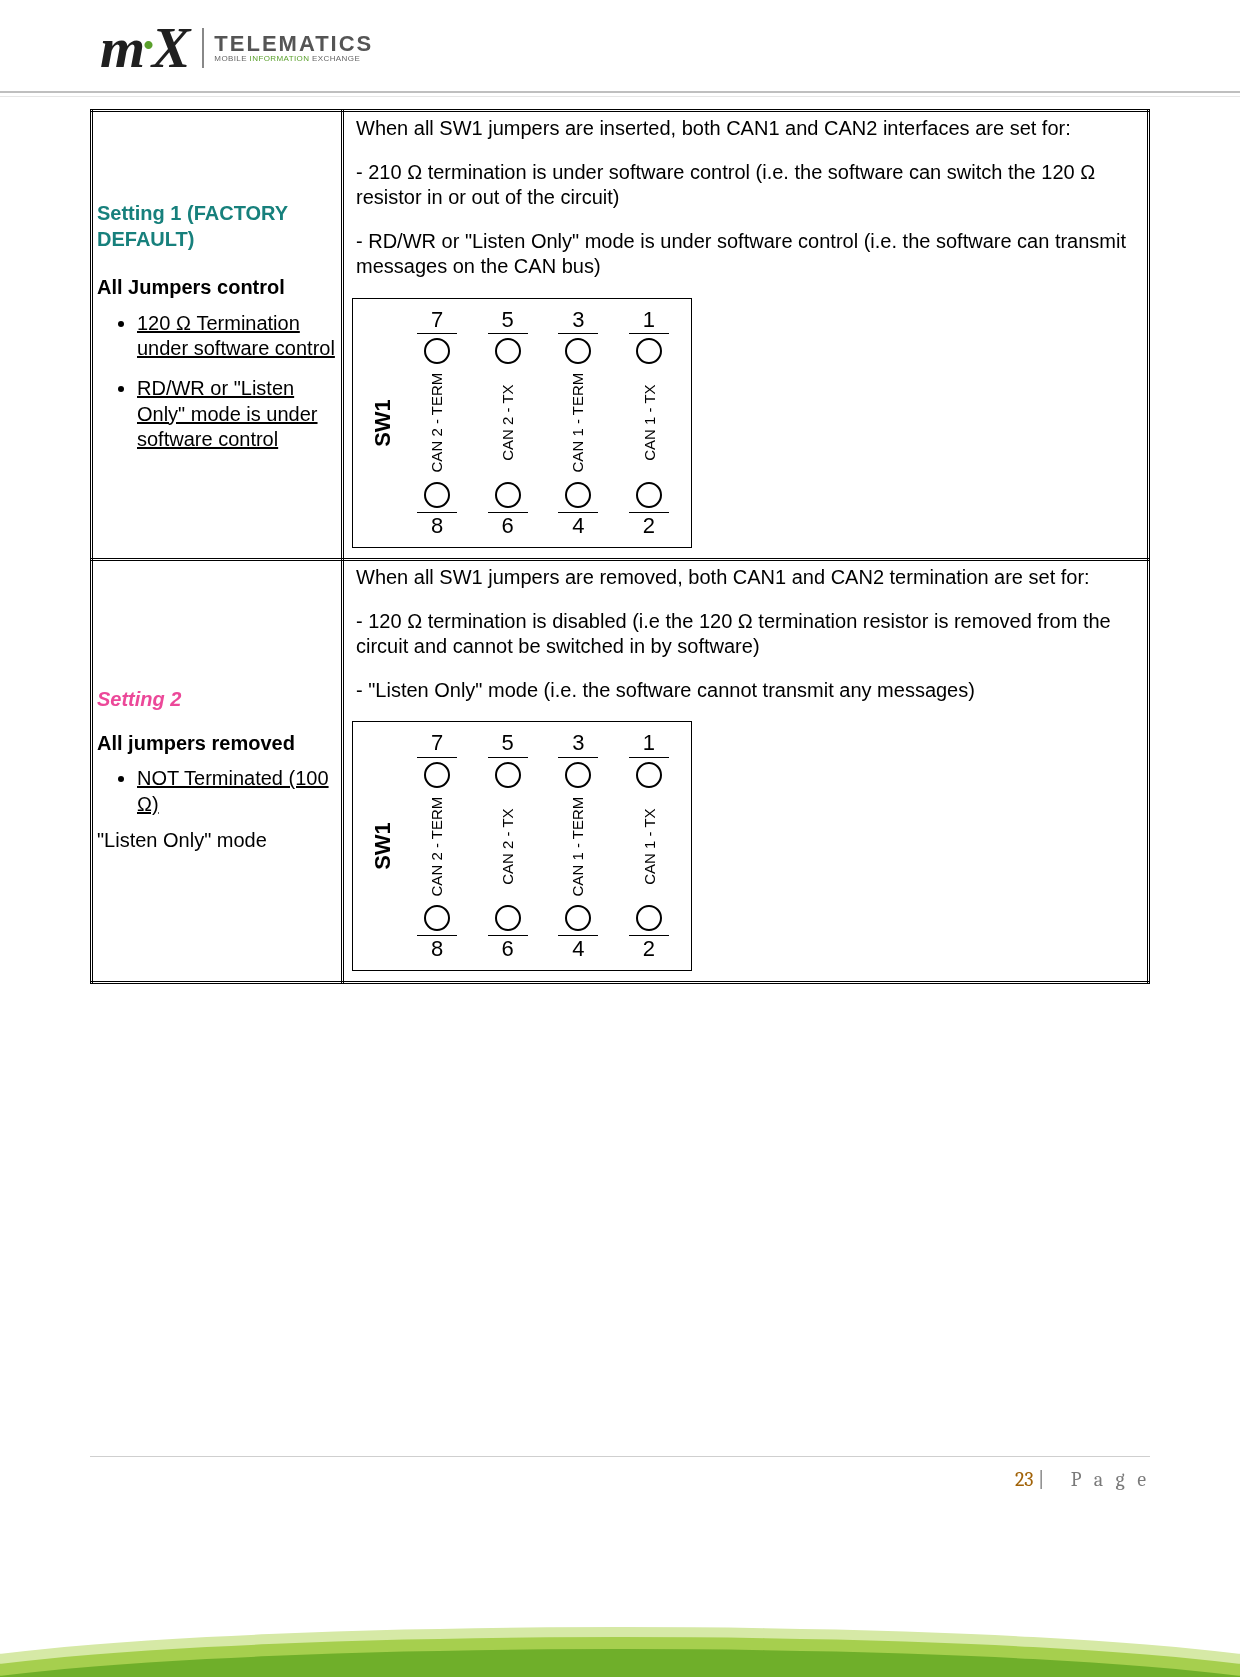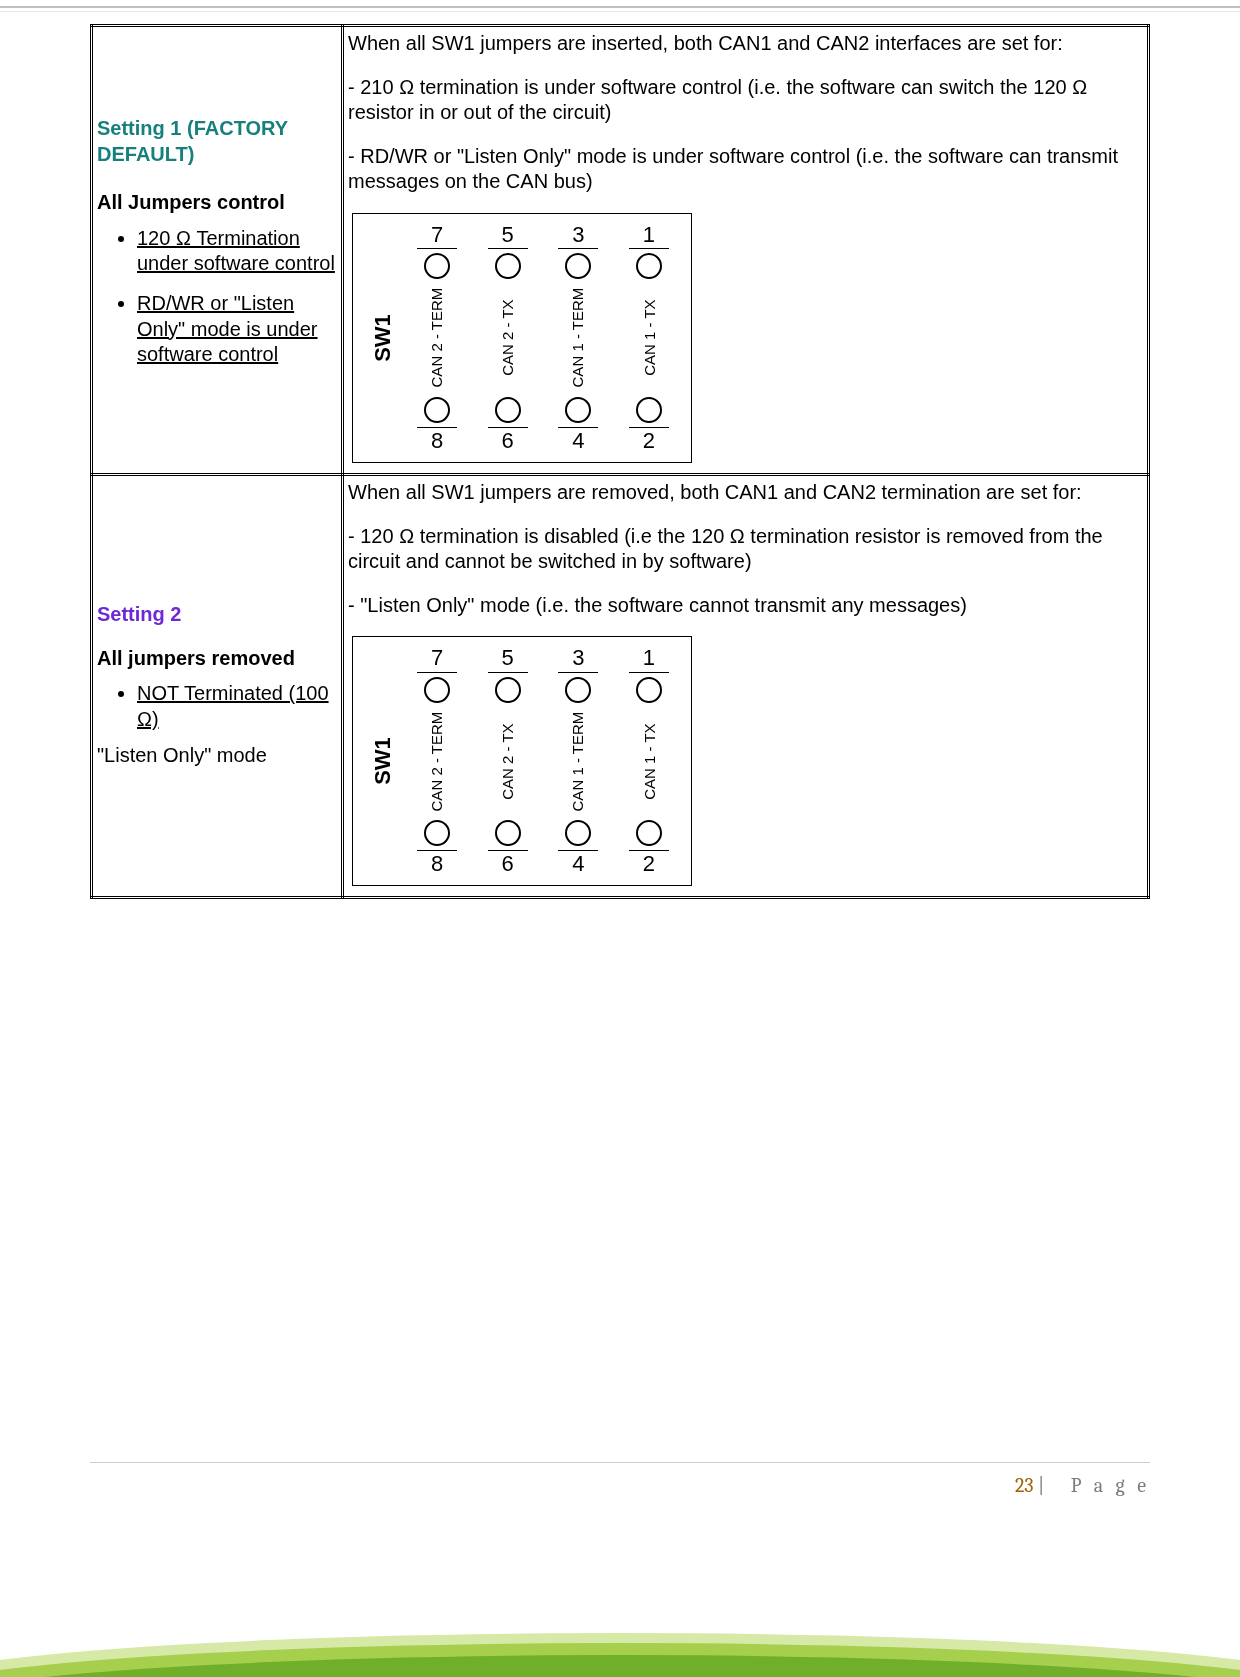--- a/index.html
+++ b/index.html
@@ -103,21 +103,21 @@
     margin: 4px 0 8px 0;
     padding-left: 40px;
     text-decoration: underline;
   }
   ul.bullets li {
     margin-bottom: 14px;
   }
   .listen-only {
     margin-top: -4px;
   }
-  .right p { margin: 0 0 18px 0; }
+  .right p { margin: 0 0 18px 8px; }
   .right p.first { margin-top: 0; }
   
   .sw-diagram {
     border: 1px solid #000;
     width: 340px;
     height: 250px;
     margin: 4px 0 4px 4px;
     position: relative;
     box-sizing: border-box;
   }
@@ -212,20 +212,32 @@
   }
   .wave .w1 { bottom: -70px; background: #d6e9a6; }
   .wave .w2 { bottom: -80px; background: #a6cf4e; }
   .wave .w3 { bottom: -92px; background: #6faf2a; }
 </style>
 </head>
 <body>
 
 <div class="page">
 
+  <div class="header">
+    <span class="logo-mx">
+      <span>m</span><span class="dot">•</span><span>X</span>
+    </span>
+    <div class="logo-divider"></div>
+    <div class="logo-text">
+      <span class="top">TELEMATICS</span>
+      <span class="bottom">
+        <span>MOBILE </span><span class="green">INFORMATION</span><span> EXCHANGE</span>
+      </span>
+    </div>
+  </div>
   <div class="header-rule"></div>
 
   <div class="content">
     <table class="settings">
 
       <tbody>
           <tr>
         <td class="left">
           <div class="setting-title">Setting 1 (FACTORY DEFAULT)</div>
           <div class="bold">All Jumpers control</div>
@@ -278,21 +290,21 @@
                 <div class="circ"></div>
                 <div class="num-bot">2</div>
               </div>
             </div>
           </div>
         </td>
       </tr>
 
       <tr>
         <td class="left">
-          <div class="bold" style="color:#6d28d9; font-weight:bold; margin-bottom:18px;">Setting 2</div>
+          <div class="bold" style="color:#ec4899; font-weight:bold; margin-bottom:18px;font-style:italic;">Setting 2</div>
           <div class="bold">All jumpers removed</div>
           <ul class="bullets">
             <li>NOT Terminated (100 Ω)</li>
           </ul>
           <div class="listen-only">"Listen Only" mode</div>
         </td>
         <td class="right">
           <p class="first">When all SW1 jumpers are removed, both CAN1 and CAN2 termination are set for:</p>
           <p>- 120 Ω termination is disabled (i.e the 120 Ω termination resistor is removed from the circuit and cannot be switched in by software)</p>
           <p>- "Listen Only" mode (i.e. the software cannot transmit any messages)</p>

